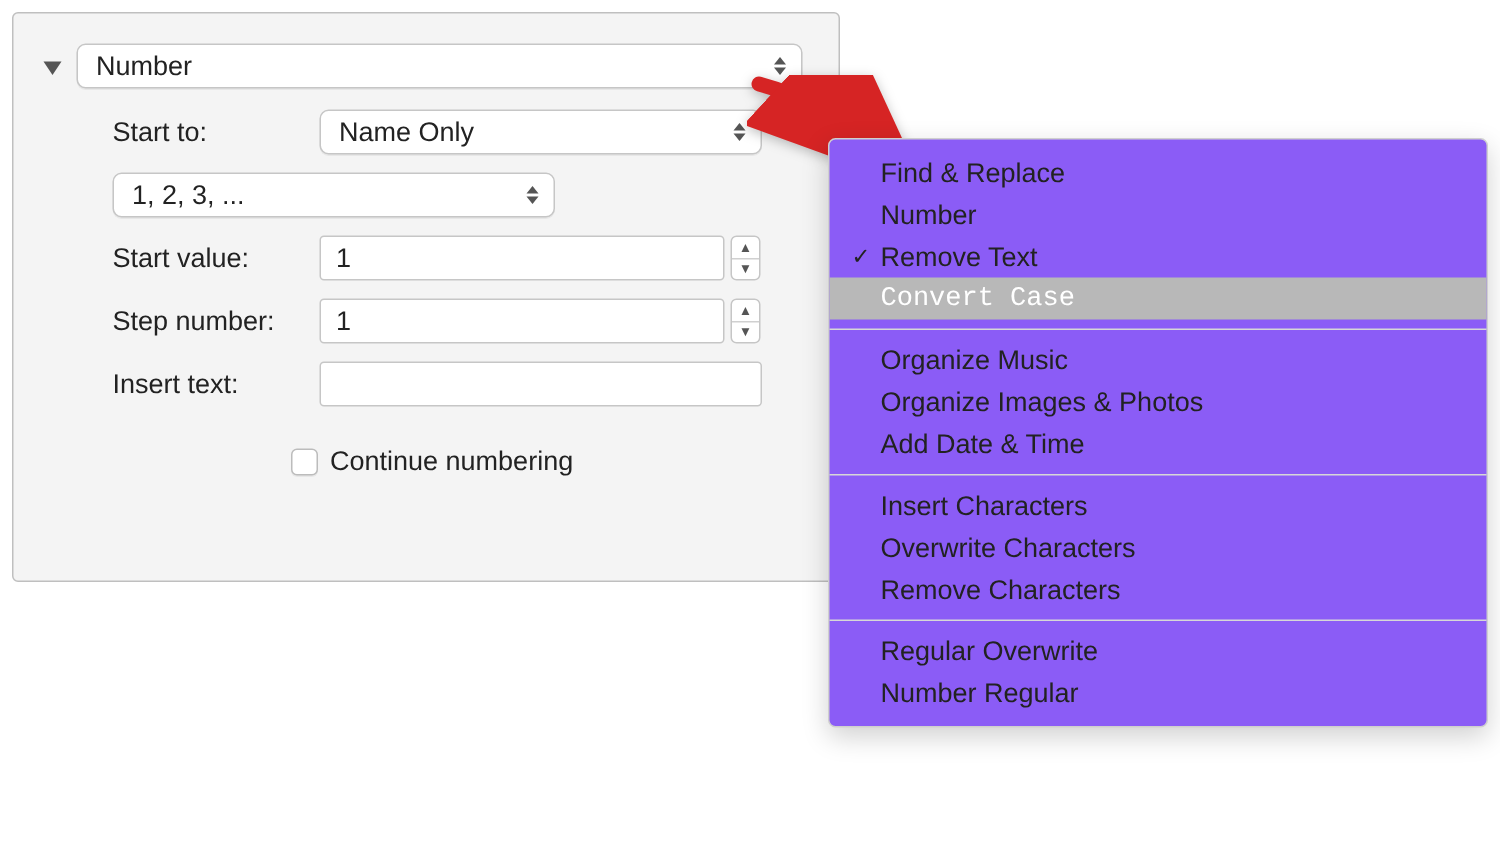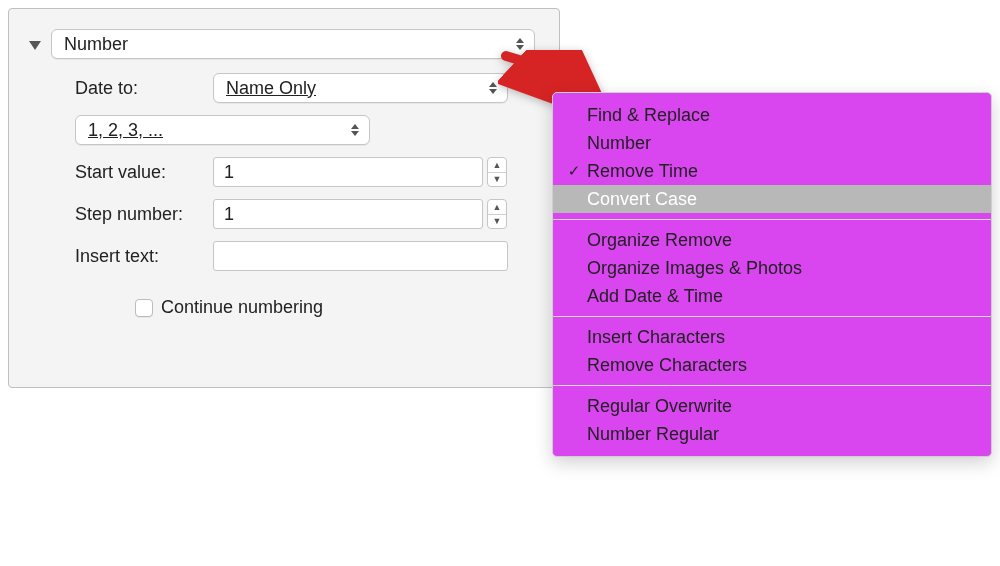--- a/index.html
+++ b/index.html
@@ -134,21 +134,21 @@
     border-radius: 4px;
     background: #fff;
     box-shadow: 0 1px 0 rgba(0,0,0,0.05);
   }
 
   
   .menu {
     position: absolute;
     left: 552px; top: 92px;
     width: 440px;
-    background: #d946ef;
+    background: #8b5cf6;
     border: 1px solid #cfcfcf;
     border-radius: 5px;
     box-shadow: 0 6px 18px rgba(0,0,0,0.18);
     padding: 8px 0;
   }
   .menu-item {
     display: flex;
     align-items: center;
     height: 28px;
     padding: 0 16px 0 12px;
@@ -158,38 +158,39 @@
   .menu-item .check {
     width: 18px;
     text-align: center;
     font-size: 15px;
     color: #222;
   }
   .menu-item .mi-text { margin-left: 4px; }
   .menu-item.highlight {
     background: #b8b8b8;
     color: #fff;
+    font-family: Liberation Mono, monospace;
   }
   .menu-item.highlight .check { color: #fff; }
   .menu-sep {
     height: 1px;
     background: #d7d7d7;
     margin: 6px 0;
   }
 
   
   .arrow-svg {
     position: absolute;
     left: 498px; top: 50px;
     width: 130px; height: 90px;
     pointer-events: none;
     filter: drop-shadow(0 2px 4px rgba(0,0,0,0.25));
   }
 
-  .w-select { width: 295px; text-decoration: underline; }
+  .w-select { width: 295px; }
   .w-full   { width: 462px; }
 </style>
 </head>
 <body>
 
 <div class="panel">
   <div class="panel-inner">
 
     <div class="panel-header">
       <div class="disclosure"></div>
@@ -198,21 +199,21 @@
         <span class="stepper-arrows">
           <span class="arrow-up"></span>
             <span class="arrow-down"></span>
         </span>
       </div>
     </div>
 
     <div class="form-rows">
 
       <div class="form-row">
-        <div class="form-label">Date to:</div>
+        <div class="form-label">Start to:</div>
         <div class="mac-select w-select">
           <span class="sel-text">Name Only</span>
           <span class="stepper-arrows">
             <span class="arrow-up"></span>
               <span class="arrow-down"></span>
           </span>
         </div>
       </div>
 
       <div class="form-row">
@@ -248,21 +249,21 @@
       </div>
 
       <div class="form-row">
         <div class="form-label">Insert text:</div>
         <input class="mac-input w-select" value="" style="">
       </div>
 
       <div class="form-row">
       </div>
 
-      <div class="form-row" style="margin-left:60px">
+      <div class="form-row" style="margin-left:119px">
         <div class="mac-checkbox-row">
           <div class="mac-checkbox"></div>
           <span>Continue numbering</span>
         </div>
       </div>
 
     </div>
   </div>
 </div>
 
@@ -279,46 +280,50 @@
     <div class="menu-item">
       <span class="check"></span>
       <span class="mi-text">Find &amp; Replace</span>
     </div>
     <div class="menu-item">
       <span class="check"></span>
       <span class="mi-text">Number</span>
     </div>
     <div class="menu-item">
       <span class="check">✓</span>
-      <span class="mi-text">Remove Time</span>
+      <span class="mi-text">Remove Text</span>
     </div>
     <div class="menu-item highlight">
       <span class="check"></span>
       <span class="mi-text">Convert Case</span>
     </div>
     <div class="menu-sep"></div>
     <div class="menu-item">
       <span class="check"></span>
-      <span class="mi-text">Organize Remove</span>
+      <span class="mi-text">Organize Music</span>
     </div>
     <div class="menu-item">
       <span class="check"></span>
       <span class="mi-text">Organize Images &amp; Photos</span>
     </div>
     <div class="menu-item">
       <span class="check"></span>
       <span class="mi-text">Add Date &amp; Time</span>
     </div>
     <div class="menu-sep"></div>
     <div class="menu-item">
       <span class="check"></span>
       <span class="mi-text">Insert Characters</span>
     </div>
     <div class="menu-item">
       <span class="check"></span>
+      <span class="mi-text">Overwrite Characters</span>
+    </div>
+    <div class="menu-item">
+      <span class="check"></span>
       <span class="mi-text">Remove Characters</span>
     </div>
     <div class="menu-sep"></div>
     <div class="menu-item">
       <span class="check"></span>
       <span class="mi-text">Regular Overwrite</span>
     </div>
     <div class="menu-item">
       <span class="check"></span>
       <span class="mi-text">Number Regular</span>

